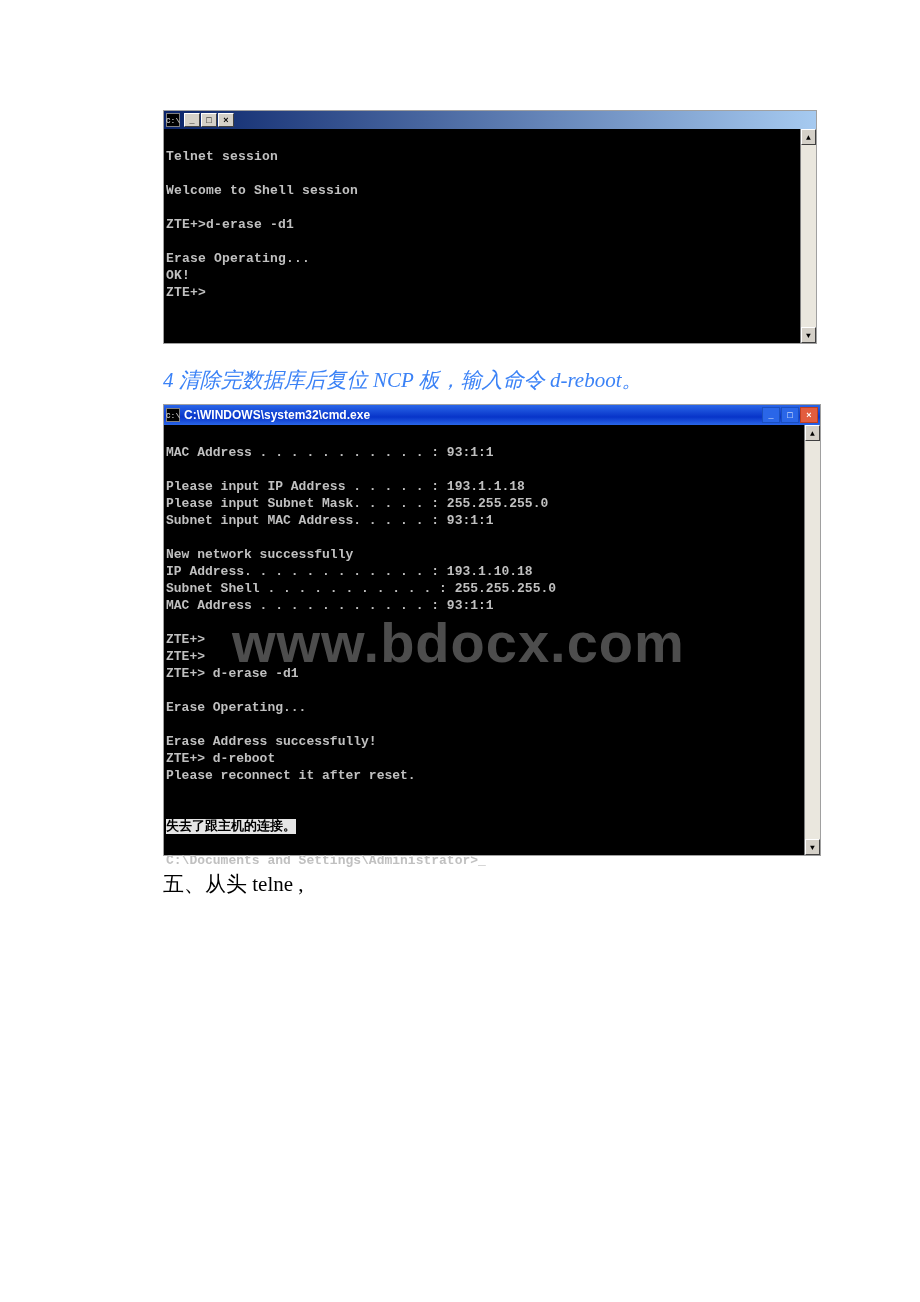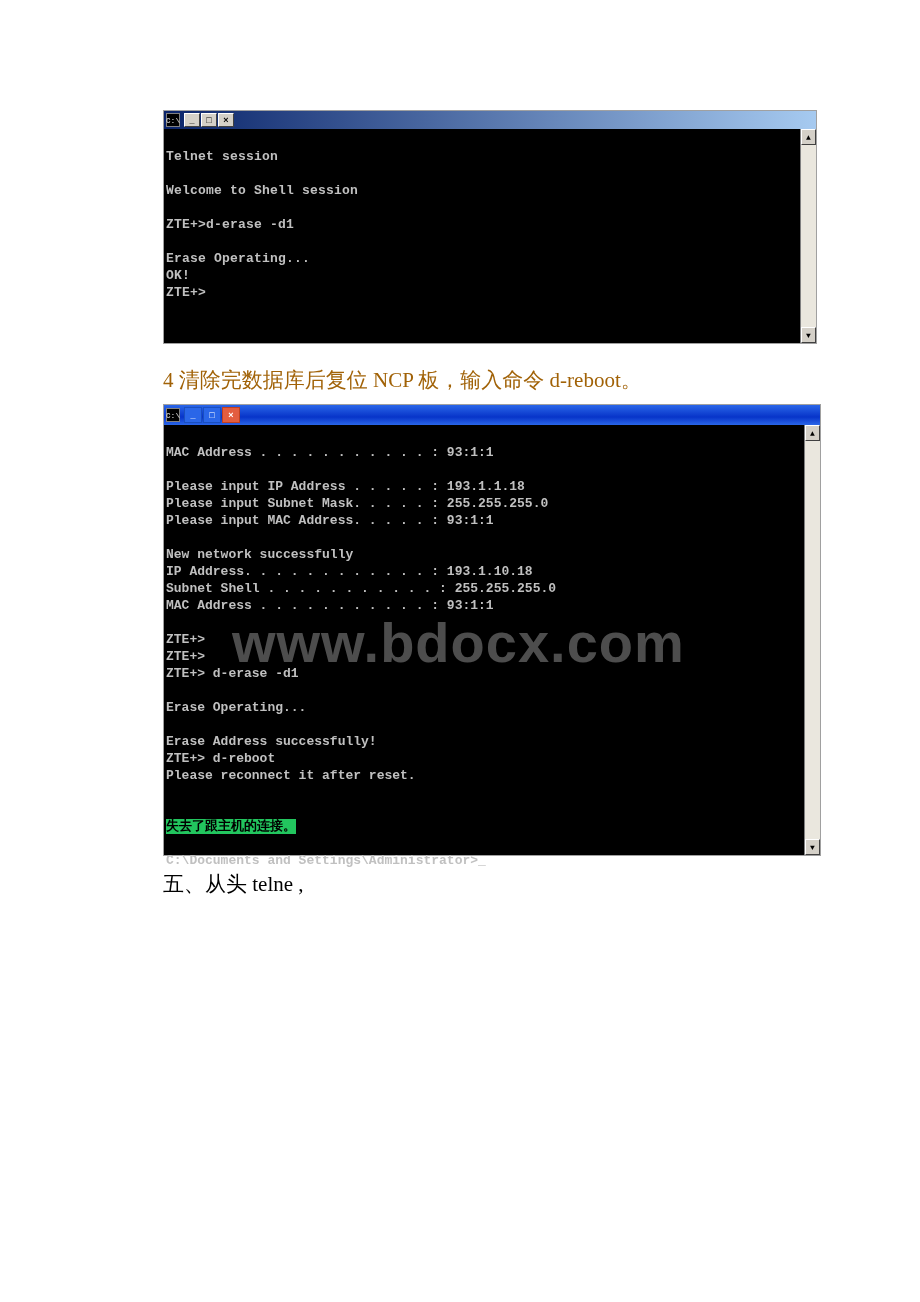--- a/index.html
+++ b/index.html
@@ -63,30 +63,30 @@
   .win2 { width: 658px; margin-top: 3px; }
   .win2 .tw-titlebar {
     background: linear-gradient(to bottom, #2a66e8, #0734c9 60%, #2a66e8);
     height: 20px; font-family: "SimSun", Tahoma, sans-serif; font-size: 12px;
   }
   .win2 .tw-title-icon { background:#000; }
   .win2 .tw-body { height: 430px; font-weight: bold; }
   .win2 .tw-btns .tw-btn { background:#2a66e8; color:#fff; border:1px solid #1a4fbf; width:18px; height:16px;}
   .win2 .tw-btns .tw-btn:last-child { background:#e35d3f; border-color:#c04020;}
 
-  .doc-text { font-size: 21px; color:#a16207; margin: 22px 12px 10px 0; }
+  .doc-text { font-size: 21px; color:#3b82f6; margin: 22px 12px 10px 0; font-style: italic; }
   .doc-text2 { font-size: 21px; color:#000; margin: 14px 0 0 0; }
 
   .watermark {
     position:absolute; pointer-events:none; user-select:none;
     font-family: Arial, sans-serif; font-weight:bold; font-size:56px;
     color: rgba(140,140,140,0.55);
     letter-spacing:1px;
   }
-  .hl { background:#22c55e; color:#000; }
+  .hl { background:#e5e5e5; color:#000; }
   .cursor::after { content: "_"; }
 </style>
 </head>
 <body>
 
 <div class="page">
   <div class="content">
 
     <div class="tw win1">
       <div class="tw-titlebar">
@@ -113,32 +113,33 @@
           <div class="tw-sbtn">▼</div>
         </div>
       </div>
     </div>
 
     <div class="doc-text">4 清除完数据库后复位 NCP 板，输入命令 d-reboot。</div>
 
     <div class="tw win2">
       <div class="tw-titlebar">
         <span class="tw-title-icon">C:\</span>
+        <span class="tw-title">C:\WINDOWS\system32\cmd.exe</span>
         <div class="tw-btns">
           <span class="tw-btn">_</span>
           <span class="tw-btn">□</span>
           <span class="tw-btn">×</span>
         </div>
       </div>
       <div class="tw-body">
 <span>MAC Address . . . . . . . . . . . : 93:1:1</span>
 <span></span>
 <span>Please input IP Address . . . . . : 193.1.1.18</span>
 <span>Please input Subnet Mask. . . . . : 255.255.255.0</span>
-<span>Please input MAC Address. . . . . : 93:1:1</span>
+<span>Subnet input MAC Address. . . . . : 93:1:1</span>
 <span></span>
 <span>New network successfully</span>
 <span>IP Address. . . . . . . . . . . . : 193.1.10.18</span>
 <span>Subnet Shell . . . . . . . . . . . : 255.255.255.0</span>
 <span>MAC Address . . . . . . . . . . . : 93:1:1</span>
 <span></span>
 <span>ZTE+&gt;</span>
 <span>ZTE+&gt;</span>
 <span>ZTE+&gt; d-erase -d1</span>
 <span></span>

